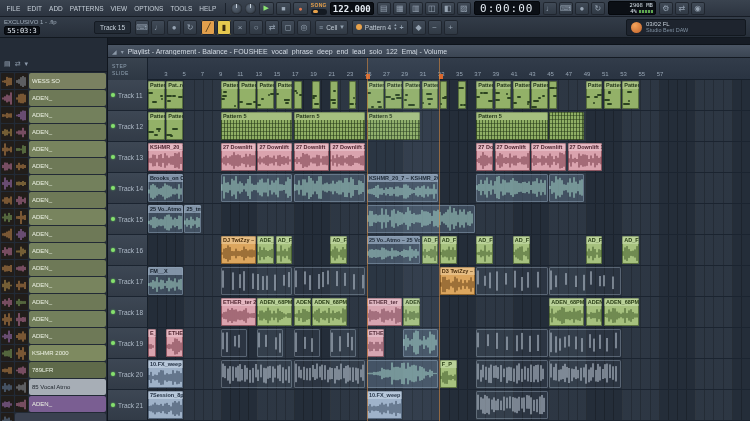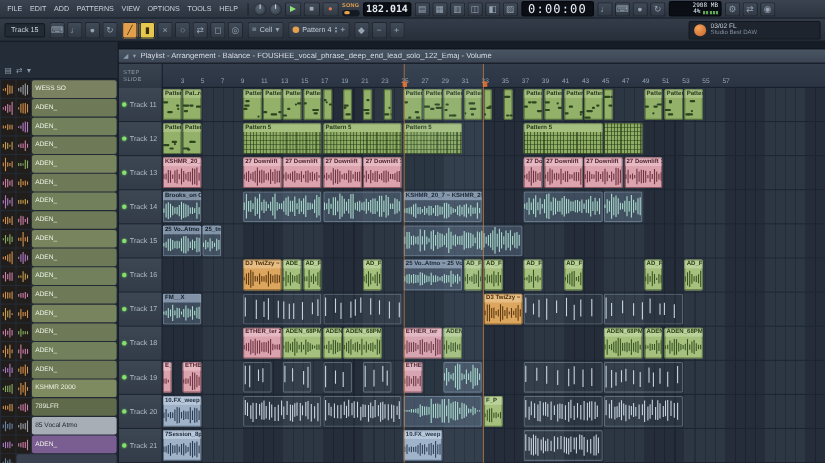--- a/index.html
+++ b/index.html
@@ -127,21 +127,21 @@
     <div class="knob"></div>
     <div class="tgroup">
         <span class="tbtn" style="color: rgb(139, 228, 115);">▶</span>
         <span class="tbtn" style="color: rgb(154, 167, 181);">■</span>
         <span class="tbtn" style="color: rgb(224, 120, 79);">●</span>
       </div>
     <div class="songtoggle">
       <span class="songlabel">SONG</span>
       <span class="switch"></span>
     </div>
-    <div class="lcd tempo">182.014</div>
+    <div class="lcd tempo">122.000</div>
     <div class="istrip">
         <span class="icon-btn">▤</span>
         <span class="icon-btn">▦</span>
         <span class="icon-btn">▥</span>
         <span class="icon-btn">◫</span>
         <span class="icon-btn">◧</span>
         <span class="icon-btn">▨</span>
       </div>
     <div class="lcd time">0:00:00</div>
     <div class="istrip">
@@ -158,20 +158,24 @@
         </div>
     </div>
     <div class="istrip">
         <span class="icon-btn">⚙</span>
         <span class="icon-btn">⇄</span>
         <span class="icon-btn">◉</span>
       </div>
   </div>
 
   <div class="row2">
+    <div class="proj">
+      <div class="p1">EXCLUSIVO 1 - .flp</div>
+      <div class="lcd pos">55:03:3</div>
+    </div>
     <div class="trackhint">Track 15</div>
     <div class="istrip">
         <span class="icon-btn">⌨</span>
         <span class="icon-btn">♩</span>
         <span class="icon-btn">●</span>
         <span class="icon-btn">↻</span>
       </div>
     <div class="istrip">
         <span class="icon-btn" style="background: rgb(226, 160, 76); color: rgb(58, 42, 16);">╱</span>
         <span class="icon-btn" style="background: rgb(230, 200, 78); color: rgb(58, 42, 16);">▮</span>

